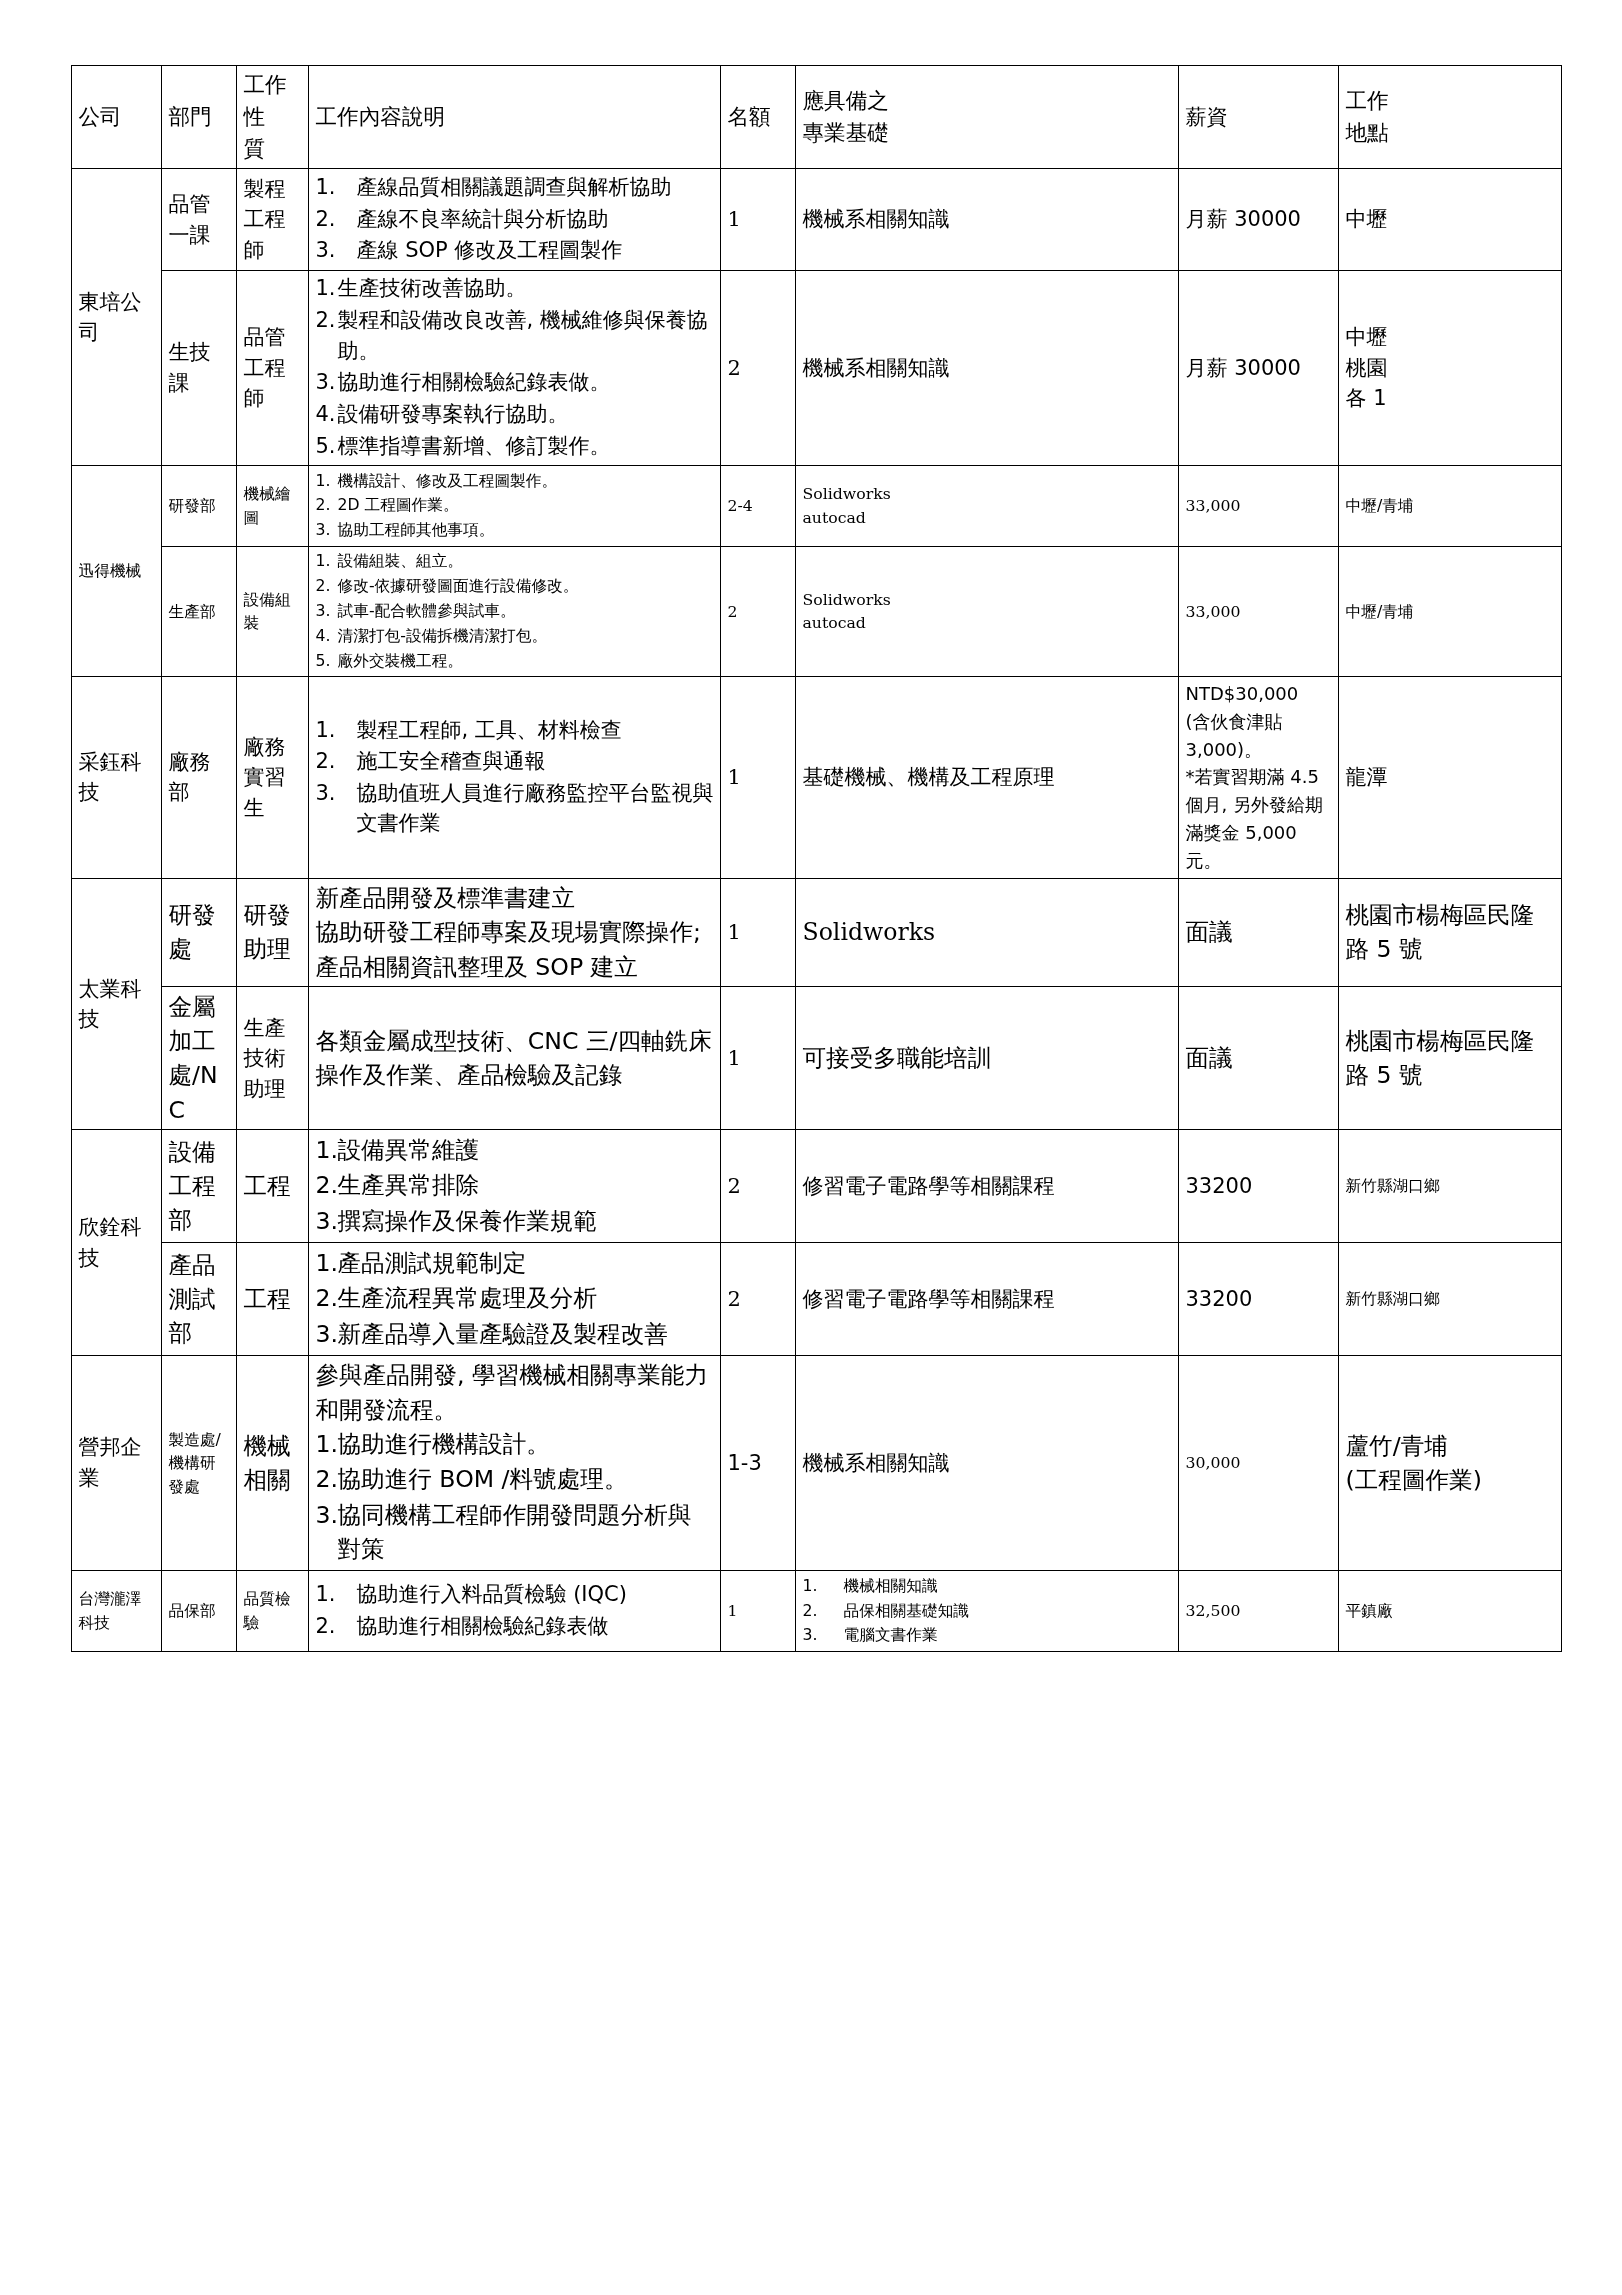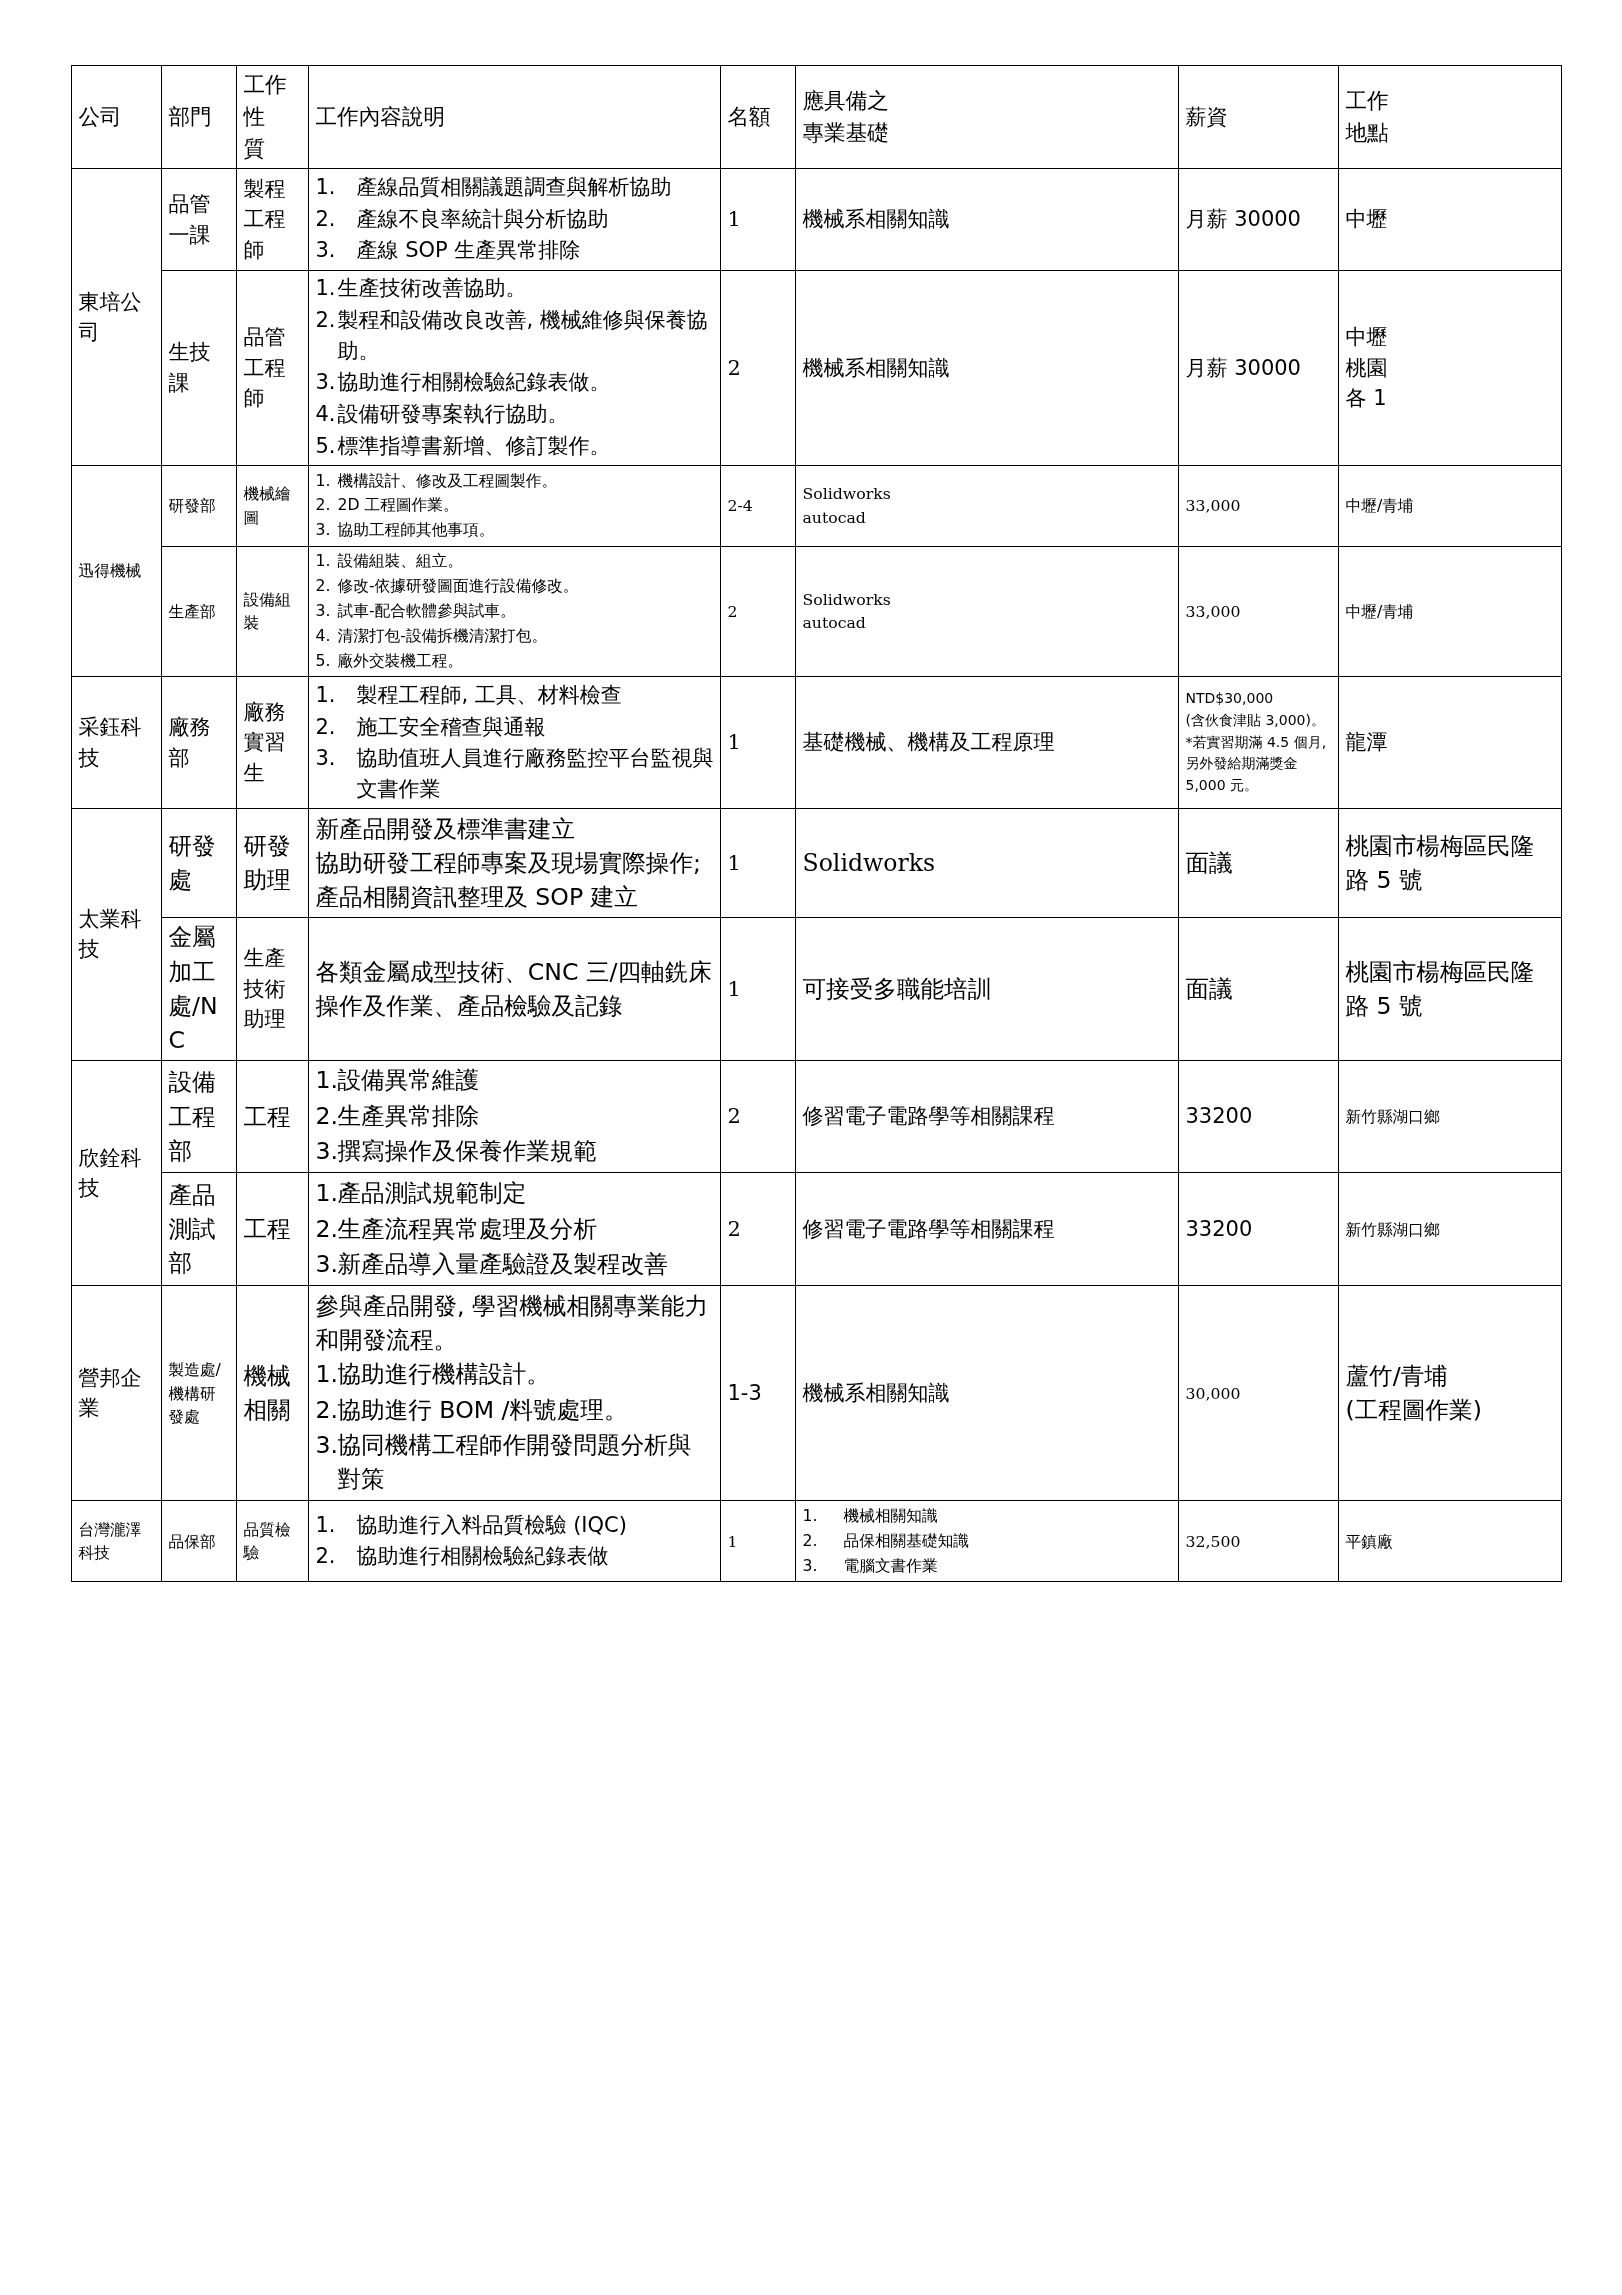--- a/index.html
+++ b/index.html
@@ -53,21 +53,21 @@
   .hdr-two { white-space: pre-line; }
 
   
   .ctr      { text-align: center; }
   .mid      { vertical-align: middle; }
   .top      { vertical-align: top; }
   .pre      { white-space: pre-line; }
   .big      { font-size: 23.6px; line-height: 1.45; }
   .med      { font-size: 21px; line-height: 1.45; }
   .sm       { font-size: 15.7px; line-height: 1.5; }
-  .xsm      { font-size: 14px; line-height: 1.55; }
+  .xsm      { font-size: 18px; line-height: 1.55; }
   .serif    { font-family: "DejaVu Serif", "Liberation Serif", serif; }
 
   
   ul.numlist {
     margin: 0;
     padding: 0;
     list-style: none;
   }
   ul.numlist li {
     position: relative;
@@ -114,21 +114,21 @@
     <tbody>
 
       <tr>
         <td class="top med" rowspan="2">東培公司</td>
         <td class="mid med">品管一課</td>
         <td class="mid med">製程工程師</td>
         <td class="top med">
           <ul class="numlist">
             <li><span class="num">1.</span><span>產線品質相關議題調查與解析協助</span></li>
             <li><span class="num">2.</span><span>產線不良率統計與分析協助</span></li>
-            <li><span class="num">3.</span><span>產線 SOP 生產異常排除</span></li>
+            <li><span class="num">3.</span><span>產線 SOP 修改及工程圖製作</span></li>
           </ul>
         </td>
         <td class="ctr mid med serif">1</td>
         <td class="mid med">機械系相關知識</td>
         <td class="mid med">月薪 30000</td>
         <td class="ctr mid med">中壢</td>
       </tr>
 
       <tr>
         <td class="mid med">生技課</td>

